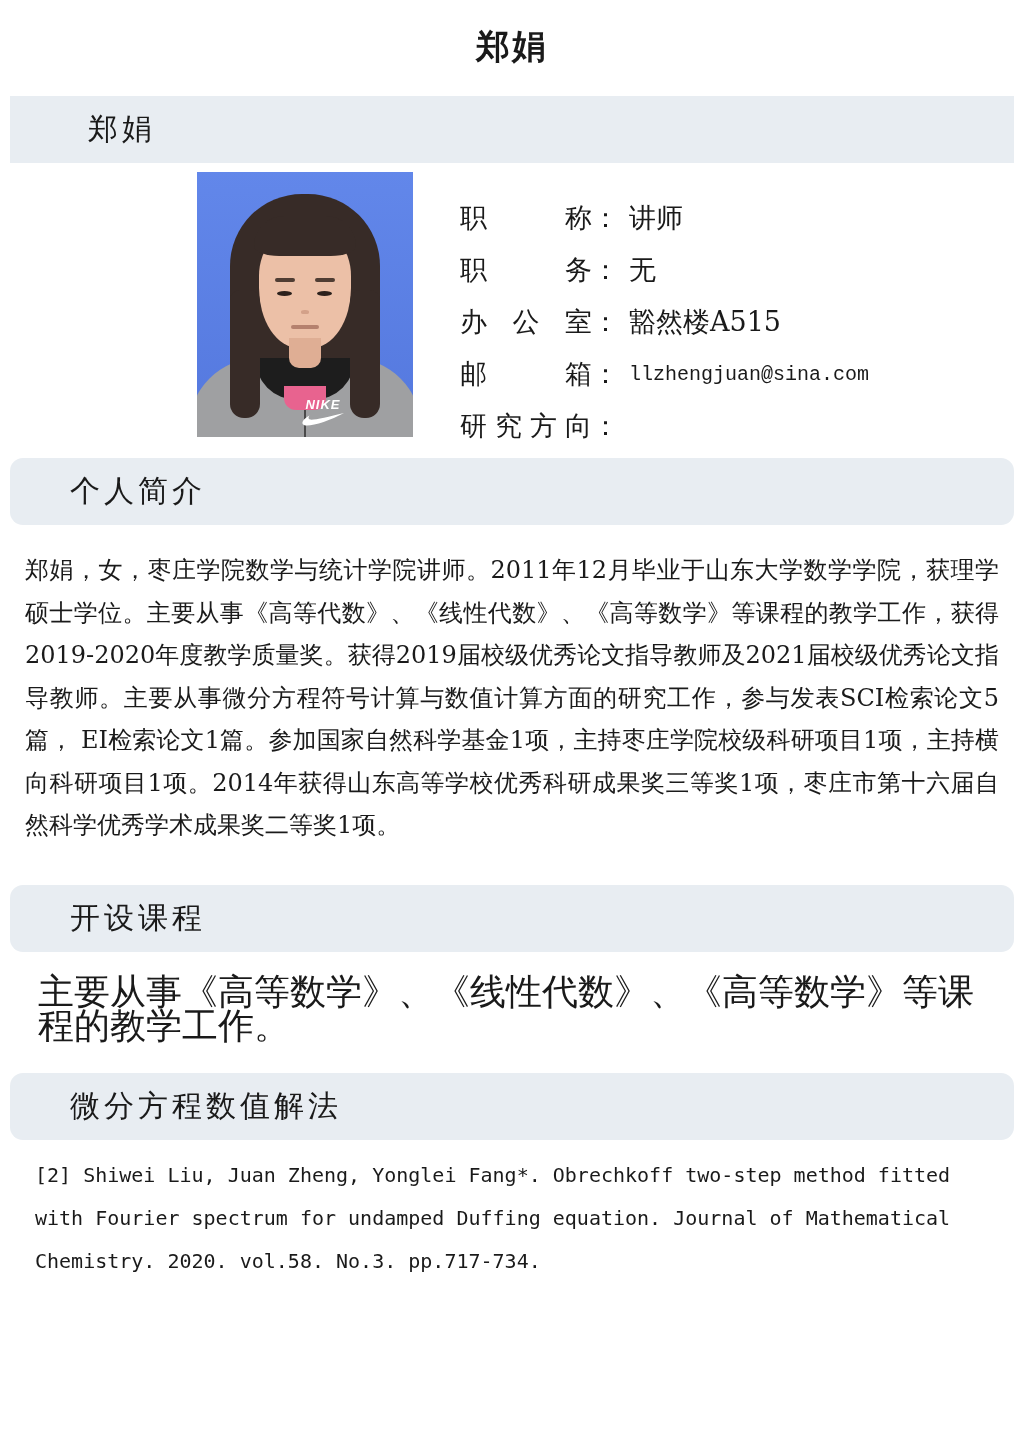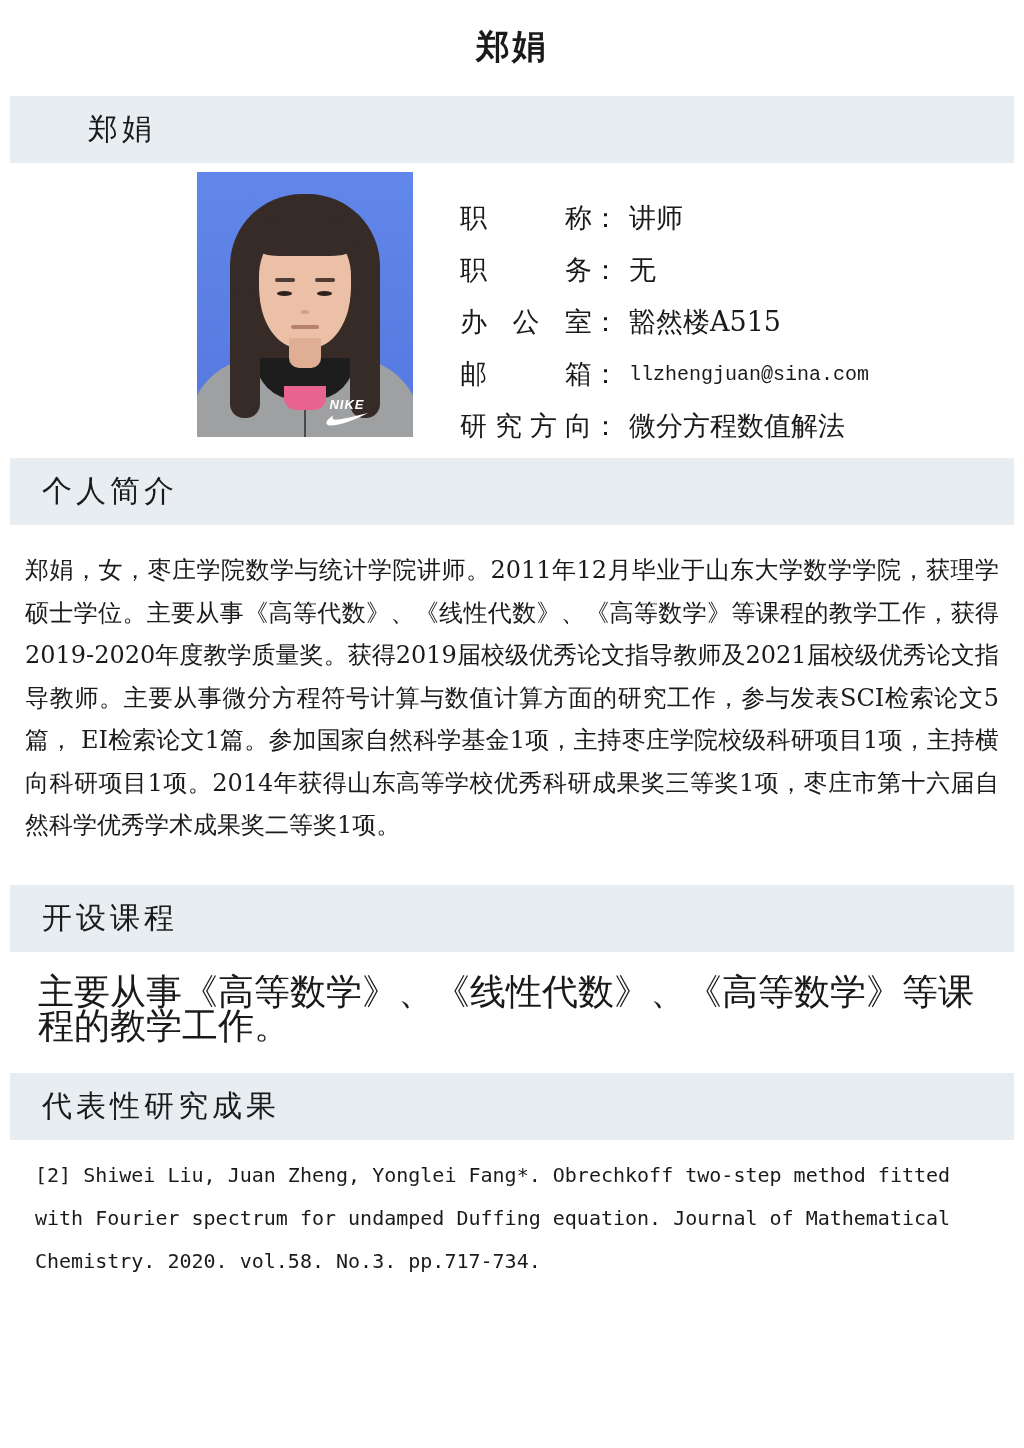--- a/index.html
+++ b/index.html
@@ -24,21 +24,21 @@
   .banner {
     background: #e8edf2;
     margin: 0 10px;
     height: 67px;
     display: flex;
     align-items: center;
     font-size: 30px;
     letter-spacing: 4px;
   }
   .banner.first { margin-top: 28px; padding-left: 78px; }
-  .banner.section { padding-left: 32px; }
+  .banner.section { padding-left: 60px; border-radius: 13px; }
 
   
   .profile-row { margin-top: 9px; display: flex; }
   .photo {
     margin-left: 197px;
     width: 216px;
     height: 265px;
     position: relative;
     background: linear-gradient(#6287ea, #5478de);
     overflow: hidden;
@@ -53,21 +53,21 @@
   .eye.l { left:80px; } .eye.r { left:120px; }
   .nose { position:absolute; left:104px; top:138px; width:8px; height:4px; background:#d3a189; border-radius:40%; }
   .mouth { position:absolute; left:94px; top:153px; width:28px; height:4px; background:#b5816e; border-radius:3px; }
   .hoodie { position:absolute; left:-8px; top:186px; width:232px; height:80px; background:#9fa0a2; border-radius:70px 70px 0 0; }
   .hood-inner { position:absolute; left:58px; top:186px; width:100px; height:42px; background:#1d1d1d; border-radius:0 0 50px 50px; }
   .lock { position:absolute; top:118px; width:30px; height:128px; background:#372b27; border-radius:10px 10px 14px 14px; }
   .lock.l { left:33px; } .lock.r { left:153px; }
   .shirt { position:absolute; left:87px; top:214px; width:42px; height:24px; background:#e8638f; border-radius:0 0 12px 12px; }
   .neck { position:absolute; left:92px; top:166px; width:32px; height:30px; background:#dfae94; border-radius:0 0 10px 10px; }
   .zipper { position:absolute; left:107px; top:238px; width:2px; height:28px; background:#4a4a4a; }
-  .nike-logo { position:absolute; left:128px; top:226px; color:#ffffff; text-align:center; }
+  .nike-logo { position:absolute; left:104px; top:226px; color:#ffffff; text-align:center; }
   .nike-word { font-family:"Liberation Sans", sans-serif; font-style:italic; font-weight:bold; font-size:13px; letter-spacing:1px; line-height:13px; }
 
   .info-list { margin-left: 47px; padding-top: 20px; font-size: 27px; }
   .info-row { height: 52px; display: flex; align-items: center; white-space: nowrap; }
   .info-label {
     display: inline-block;
     width: 132px;
     text-align: justify;
     text-align-last: justify;
   }
@@ -149,36 +149,35 @@
         <span class="info-value">豁然楼A515</span>
     </div>
     <div class="info-row email">
       <span class="info-label">邮箱</span>
         <span class="info-colon">：</span>
         <span class="info-value">llzhengjuan@sina.com</span>
     </div>
     <div class="info-row">
       <span class="info-label">研究方向</span>
         <span class="info-colon">：</span>
-        <span class="info-value">微分方程数值解法</span>
     </div>
   </div>
 </div>
 
 <div class="banner section" style="margin-top:6px;">
   <span>个人简介</span>
 </div>
 
 <div class="bio">郑娟，女，枣庄学院数学与统计学院讲师。2011年12月毕业于山东大学数学学院，获理学硕士学位。主要从事《高等代数》、《线性代数》、《高等数学》等课程的教学工作，获得2019-2020年度教学质量奖。获得2019届校级优秀论文指导教师及2021届校级优秀论文指导教师。主要从事微分方程符号计算与数值计算方面的研究工作，参与发表SCI检索论文5篇， EI检索论文1篇。参加国家自然科学基金1项，主持枣庄学院校级科研项目1项，主持横向科研项目1项。2014年获得山东高等学校优秀科研成果奖三等奖1项，枣庄市第十六届自然科学优秀学术成果奖二等奖1项。</div>
 
 <div class="banner section courses-banner">
   <span>开设课程</span>
 </div>
 
 <div class="courses">主要从事《高等数学》、《线性代数》、《高等数学》等课程的教学工作。</div>
 
 <div class="banner section pubs-banner">
-  <span>代表性研究成果</span>
+  <span>微分方程数值解法</span>
 </div>
 
 <div class="pubs">
   <p class="pub-item">[2] Shiwei Liu, Juan Zheng, Yonglei Fang*. Obrechkoff two-step method fitted with Fourier spectrum for undamped Duffing equation. Journal of Mathematical Chemistry. 2020. vol.58. No.3. pp.717-734.</p>
 </div>
 
 </body></html>

